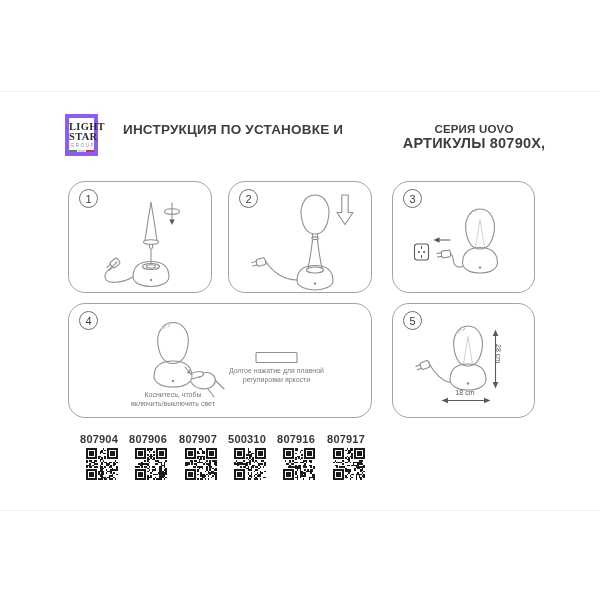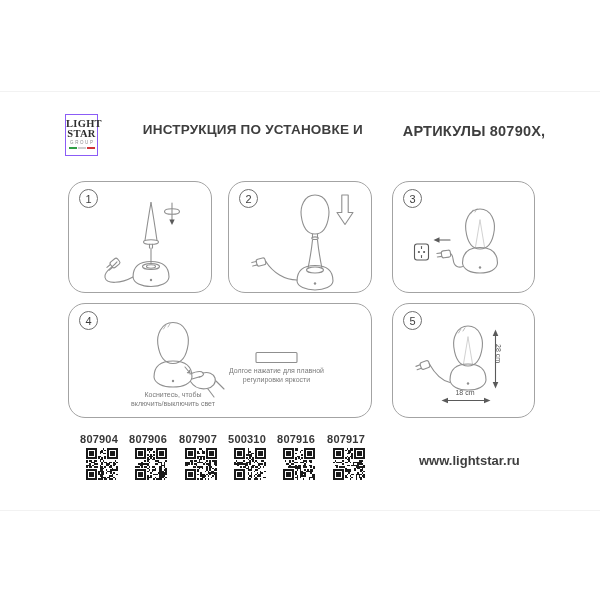--- a/index.html
+++ b/index.html
@@ -1,33 +1,33 @@
 <!DOCTYPE html>
 <html><head>
 <meta charset="utf-8">
 <style>
   html,body{margin:0;padding:0;background:#fff;}
   .page{position:relative;width:600px;height:600px;background:#ffffff;overflow:hidden;
         font-family:"Liberation Sans","DejaVu Sans",sans-serif;color:#3e3e3e;}
   .hairline{position:absolute;left:0;width:600px;height:1px;background:#f2f2f2;}
 
   
-  .logo{position:absolute;left:65px;top:114px;width:33px;height:42px;border:1px solid #8b5cf6;
-        background:#fff;text-align:center;box-sizing:border-box;}
+  .logo{position:absolute;left:65px;top:114px;width:33px;height:42px;border:4px solid #8b5cf6;
+        background:#fff;box-sizing:border-box;}
   .logo .l1,.logo .l2{font-family:"Liberation Serif","DejaVu Serif",serif;font-weight:bold;
         font-size:10.5px;line-height:9.5px;color:#2e2e2e;letter-spacing:.3px;}
   .logo .l1{margin-top:4px;}
   .logo .l3{font-size:4.5px;letter-spacing:1.6px;color:#8c8c8c;margin-top:1.5px;text-indent:1.6px;}
   .flag{display:flex;justify-content:center;gap:1px;margin-top:2px;}
   .flag span{display:block;width:8px;height:2.5px;}
   .flag .g{background:#2f9e44;} .flag .w{background:#fff;border:0.5px solid #cfcfcf;box-sizing:border-box;} .flag .r{background:#d13438;}
 
   
   .title{position:absolute;left:123px;top:121px;width:240px;font-weight:bold;font-size:13.5px;
-         line-height:17px;letter-spacing:.2px;text-align:right;}
+         line-height:17px;letter-spacing:.2px;}
   .series-block{position:absolute;left:398px;top:123px;width:152px;text-align:center;font-weight:bold;}
   .series{font-size:11.5px;letter-spacing:.2px;}
   .articles{font-size:14.5px;line-height:17px;margin-top:0;letter-spacing:.2px;}
 
   
   .panel{position:absolute;border:1px solid #a3a3a3;border-radius:17px;background:#fff;box-sizing:border-box;}
   .p1{left:68px;top:181px;width:144px;height:112px;}
   .p2{left:228px;top:181px;width:144px;height:112px;}
   .p3{left:392px;top:181px;width:143px;height:112px;}
   .p4{left:68px;top:303px;width:304px;height:115px;}
@@ -69,20 +69,21 @@
       <span class="g"></span>
         <span class="w"></span>
         <span class="r"></span>
     </div>
   </div>
 
   <div class="title">
     <div>ИНСТРУКЦИЯ ПО УСТАНОВКЕ И</div>
   </div>
   <div class="series-block">
+    <div class="series">СЕРИЯ UOVO</div>
     <div class="articles">
       <div>АРТИКУЛЫ 80790X,</div>
     </div>
   </div>
 
   <div class="panel p1">
     <div class="badge">1</div>
     <svg width="144" height="112" viewBox="0 0 144 112">
       <g class="art">
         <path d="M82,20.5 C80.5,29 77.5,48 76,58.5"></path>
@@ -258,14 +259,13 @@
         <path d="M0 0h1v1h-1zM1 0h1v1h-1zM2 0h1v1h-1zM3 0h1v1h-1zM4 0h1v1h-1zM5 0h1v1h-1zM6 0h1v1h-1zM8 0h1v1h-1zM9 0h1v1h-1zM14 0h1v1h-1zM15 0h1v1h-1zM16 0h1v1h-1zM17 0h1v1h-1zM18 0h1v1h-1zM19 0h1v1h-1zM20 0h1v1h-1zM0 1h1v1h-1zM6 1h1v1h-1zM8 1h1v1h-1zM9 1h1v1h-1zM12 1h1v1h-1zM14 1h1v1h-1zM20 1h1v1h-1zM0 2h1v1h-1zM2 2h1v1h-1zM3 2h1v1h-1zM4 2h1v1h-1zM6 2h1v1h-1zM11 2h1v1h-1zM14 2h1v1h-1zM16 2h1v1h-1zM17 2h1v1h-1zM18 2h1v1h-1zM20 2h1v1h-1zM0 3h1v1h-1zM2 3h1v1h-1zM3 3h1v1h-1zM4 3h1v1h-1zM6 3h1v1h-1zM8 3h1v1h-1zM14 3h1v1h-1zM16 3h1v1h-1zM17 3h1v1h-1zM18 3h1v1h-1zM20 3h1v1h-1zM0 4h1v1h-1zM2 4h1v1h-1zM3 4h1v1h-1zM4 4h1v1h-1zM6 4h1v1h-1zM12 4h1v1h-1zM14 4h1v1h-1zM16 4h1v1h-1zM17 4h1v1h-1zM18 4h1v1h-1zM20 4h1v1h-1zM0 5h1v1h-1zM6 5h1v1h-1zM9 5h1v1h-1zM10 5h1v1h-1zM14 5h1v1h-1zM20 5h1v1h-1zM0 6h1v1h-1zM1 6h1v1h-1zM2 6h1v1h-1zM3 6h1v1h-1zM4 6h1v1h-1zM5 6h1v1h-1zM6 6h1v1h-1zM8 6h1v1h-1zM10 6h1v1h-1zM12 6h1v1h-1zM14 6h1v1h-1zM15 6h1v1h-1zM16 6h1v1h-1zM17 6h1v1h-1zM18 6h1v1h-1zM19 6h1v1h-1zM20 6h1v1h-1zM8 7h1v1h-1zM11 7h1v1h-1zM1 8h1v1h-1zM4 8h1v1h-1zM6 8h1v1h-1zM13 8h1v1h-1zM14 8h1v1h-1zM15 8h1v1h-1zM17 8h1v1h-1zM18 8h1v1h-1zM4 9h1v1h-1zM7 9h1v1h-1zM8 9h1v1h-1zM9 9h1v1h-1zM11 9h1v1h-1zM12 9h1v1h-1zM13 9h1v1h-1zM15 9h1v1h-1zM18 9h1v1h-1zM2 10h1v1h-1zM3 10h1v1h-1zM5 10h1v1h-1zM6 10h1v1h-1zM14 10h1v1h-1zM4 11h1v1h-1zM8 11h1v1h-1zM10 11h1v1h-1zM11 11h1v1h-1zM13 11h1v1h-1zM14 11h1v1h-1zM17 11h1v1h-1zM18 11h1v1h-1zM3 12h1v1h-1zM4 12h1v1h-1zM5 12h1v1h-1zM6 12h1v1h-1zM7 12h1v1h-1zM8 12h1v1h-1zM9 12h1v1h-1zM10 12h1v1h-1zM11 12h1v1h-1zM13 12h1v1h-1zM14 12h1v1h-1zM15 12h1v1h-1zM18 12h1v1h-1zM20 12h1v1h-1zM8 13h1v1h-1zM9 13h1v1h-1zM10 13h1v1h-1zM11 13h1v1h-1zM20 13h1v1h-1zM0 14h1v1h-1zM1 14h1v1h-1zM2 14h1v1h-1zM3 14h1v1h-1zM4 14h1v1h-1zM5 14h1v1h-1zM6 14h1v1h-1zM9 14h1v1h-1zM11 14h1v1h-1zM14 14h1v1h-1zM16 14h1v1h-1zM18 14h1v1h-1zM19 14h1v1h-1zM0 15h1v1h-1zM6 15h1v1h-1zM8 15h1v1h-1zM11 15h1v1h-1zM12 15h1v1h-1zM15 15h1v1h-1zM16 15h1v1h-1zM17 15h1v1h-1zM18 15h1v1h-1zM19 15h1v1h-1zM0 16h1v1h-1zM2 16h1v1h-1zM3 16h1v1h-1zM4 16h1v1h-1zM6 16h1v1h-1zM8 16h1v1h-1zM11 16h1v1h-1zM12 16h1v1h-1zM13 16h1v1h-1zM14 16h1v1h-1zM18 16h1v1h-1zM0 17h1v1h-1zM2 17h1v1h-1zM3 17h1v1h-1zM4 17h1v1h-1zM6 17h1v1h-1zM8 17h1v1h-1zM11 17h1v1h-1zM12 17h1v1h-1zM14 17h1v1h-1zM19 17h1v1h-1zM20 17h1v1h-1zM0 18h1v1h-1zM2 18h1v1h-1zM3 18h1v1h-1zM4 18h1v1h-1zM6 18h1v1h-1zM9 18h1v1h-1zM11 18h1v1h-1zM12 18h1v1h-1zM13 18h1v1h-1zM14 18h1v1h-1zM19 18h1v1h-1zM20 18h1v1h-1zM0 19h1v1h-1zM6 19h1v1h-1zM8 19h1v1h-1zM9 19h1v1h-1zM11 19h1v1h-1zM17 19h1v1h-1zM18 19h1v1h-1zM19 19h1v1h-1zM20 19h1v1h-1zM0 20h1v1h-1zM1 20h1v1h-1zM2 20h1v1h-1zM3 20h1v1h-1zM4 20h1v1h-1zM5 20h1v1h-1zM6 20h1v1h-1zM9 20h1v1h-1zM13 20h1v1h-1zM17 20h1v1h-1zM20 20h1v1h-1z" fill="#1a1a1a" shape-rendering="crispEdges"></path>
       </svg>
   </div>
   <div class="qr-col" style="left:321px">
     <div class="num">807917</div>
     <svg class="qr" viewBox="0 0 21 21">
         <path d="M0 0h1v1h-1zM1 0h1v1h-1zM2 0h1v1h-1zM3 0h1v1h-1zM4 0h1v1h-1zM5 0h1v1h-1zM6 0h1v1h-1zM9 0h1v1h-1zM11 0h1v1h-1zM12 0h1v1h-1zM14 0h1v1h-1zM15 0h1v1h-1zM16 0h1v1h-1zM17 0h1v1h-1zM18 0h1v1h-1zM19 0h1v1h-1zM20 0h1v1h-1zM0 1h1v1h-1zM6 1h1v1h-1zM8 1h1v1h-1zM10 1h1v1h-1zM11 1h1v1h-1zM12 1h1v1h-1zM14 1h1v1h-1zM20 1h1v1h-1zM0 2h1v1h-1zM2 2h1v1h-1zM3 2h1v1h-1zM4 2h1v1h-1zM6 2h1v1h-1zM10 2h1v1h-1zM11 2h1v1h-1zM14 2h1v1h-1zM16 2h1v1h-1zM17 2h1v1h-1zM18 2h1v1h-1zM20 2h1v1h-1zM0 3h1v1h-1zM2 3h1v1h-1zM3 3h1v1h-1zM4 3h1v1h-1zM6 3h1v1h-1zM9 3h1v1h-1zM10 3h1v1h-1zM12 3h1v1h-1zM14 3h1v1h-1zM16 3h1v1h-1zM17 3h1v1h-1zM18 3h1v1h-1zM20 3h1v1h-1zM0 4h1v1h-1zM2 4h1v1h-1zM3 4h1v1h-1zM4 4h1v1h-1zM6 4h1v1h-1zM12 4h1v1h-1zM14 4h1v1h-1zM16 4h1v1h-1zM17 4h1v1h-1zM18 4h1v1h-1zM20 4h1v1h-1zM0 5h1v1h-1zM6 5h1v1h-1zM9 5h1v1h-1zM11 5h1v1h-1zM12 5h1v1h-1zM14 5h1v1h-1zM20 5h1v1h-1zM0 6h1v1h-1zM1 6h1v1h-1zM2 6h1v1h-1zM3 6h1v1h-1zM4 6h1v1h-1zM5 6h1v1h-1zM6 6h1v1h-1zM8 6h1v1h-1zM10 6h1v1h-1zM12 6h1v1h-1zM14 6h1v1h-1zM15 6h1v1h-1zM16 6h1v1h-1zM17 6h1v1h-1zM18 6h1v1h-1zM19 6h1v1h-1zM20 6h1v1h-1zM9 7h1v1h-1zM10 7h1v1h-1zM1 8h1v1h-1zM6 8h1v1h-1zM10 8h1v1h-1zM17 8h1v1h-1zM18 8h1v1h-1zM19 8h1v1h-1zM0 9h1v1h-1zM2 9h1v1h-1zM3 9h1v1h-1zM4 9h1v1h-1zM5 9h1v1h-1zM8 9h1v1h-1zM9 9h1v1h-1zM11 9h1v1h-1zM13 9h1v1h-1zM14 9h1v1h-1zM15 9h1v1h-1zM16 9h1v1h-1zM17 9h1v1h-1zM18 9h1v1h-1zM6 10h1v1h-1zM13 10h1v1h-1zM16 10h1v1h-1zM17 10h1v1h-1zM18 10h1v1h-1zM19 10h1v1h-1zM1 11h1v1h-1zM2 11h1v1h-1zM9 11h1v1h-1zM10 11h1v1h-1zM12 11h1v1h-1zM13 11h1v1h-1zM14 11h1v1h-1zM15 11h1v1h-1zM16 11h1v1h-1zM20 11h1v1h-1zM2 12h1v1h-1zM4 12h1v1h-1zM5 12h1v1h-1zM6 12h1v1h-1zM7 12h1v1h-1zM15 12h1v1h-1zM16 12h1v1h-1zM17 12h1v1h-1zM18 12h1v1h-1zM19 12h1v1h-1zM20 12h1v1h-1zM8 13h1v1h-1zM14 13h1v1h-1zM16 13h1v1h-1zM17 13h1v1h-1zM19 13h1v1h-1zM0 14h1v1h-1zM1 14h1v1h-1zM2 14h1v1h-1zM3 14h1v1h-1zM4 14h1v1h-1zM5 14h1v1h-1zM6 14h1v1h-1zM8 14h1v1h-1zM9 14h1v1h-1zM10 14h1v1h-1zM11 14h1v1h-1zM14 14h1v1h-1zM18 14h1v1h-1zM19 14h1v1h-1zM0 15h1v1h-1zM6 15h1v1h-1zM8 15h1v1h-1zM9 15h1v1h-1zM10 15h1v1h-1zM11 15h1v1h-1zM18 15h1v1h-1zM20 15h1v1h-1zM0 16h1v1h-1zM2 16h1v1h-1zM3 16h1v1h-1zM4 16h1v1h-1zM6 16h1v1h-1zM10 16h1v1h-1zM16 16h1v1h-1zM19 16h1v1h-1zM0 17h1v1h-1zM2 17h1v1h-1zM3 17h1v1h-1zM4 17h1v1h-1zM6 17h1v1h-1zM9 17h1v1h-1zM12 17h1v1h-1zM13 17h1v1h-1zM15 17h1v1h-1zM16 17h1v1h-1zM17 17h1v1h-1zM18 17h1v1h-1zM20 17h1v1h-1zM0 18h1v1h-1zM2 18h1v1h-1zM3 18h1v1h-1zM4 18h1v1h-1zM6 18h1v1h-1zM8 18h1v1h-1zM11 18h1v1h-1zM15 18h1v1h-1zM17 18h1v1h-1zM19 18h1v1h-1zM20 18h1v1h-1zM0 19h1v1h-1zM6 19h1v1h-1zM8 19h1v1h-1zM9 19h1v1h-1zM12 19h1v1h-1zM15 19h1v1h-1zM17 19h1v1h-1zM18 19h1v1h-1zM20 19h1v1h-1zM0 20h1v1h-1zM1 20h1v1h-1zM2 20h1v1h-1zM3 20h1v1h-1zM4 20h1v1h-1zM5 20h1v1h-1zM6 20h1v1h-1zM11 20h1v1h-1zM15 20h1v1h-1zM18 20h1v1h-1z" fill="#1a1a1a" shape-rendering="crispEdges"></path>
       </svg>
   </div>
 
-  <div class="website">www.lightstar.ru</div>
 </div>
 
 </body></html>

